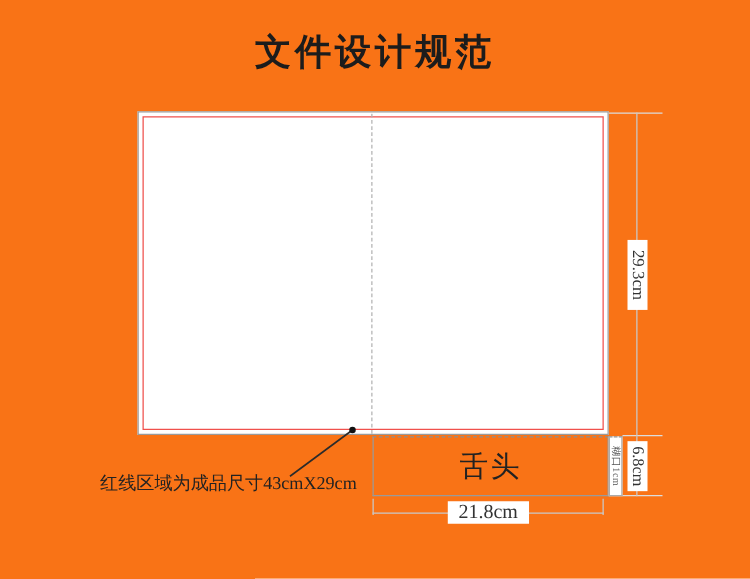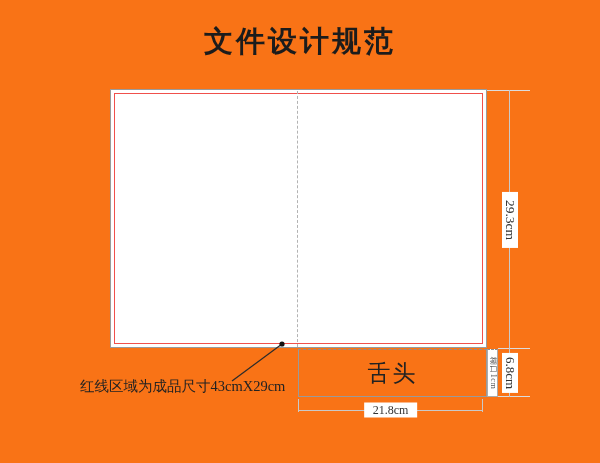--- a/index.html
+++ b/index.html
@@ -81,21 +81,21 @@
   </div>
 
   <div class="dim-v" style="left:509px;top:349px;height:48px;">
     <div class="lbl" style="font-size:13px;padding:0 4px;">6.8cm</div>
   </div>
 
   <div class="dim-h" style="left:298px;top:403px;width:185px;">
     <div class="line"></div>
     <div class="tick l" style="top:-4px;height:13px;"></div>
     <div class="tick r" style="top:-4px;height:13px;"></div>
-    <div class="lbl" style="font-size:12px;">21.8cm</div>
+    <div class="lbl" style="font-size:16px;">21.8cm</div>
   </div>
 
   <svg class="leader" width="62" height="47">
     <line x1="6" y1="44" x2="56" y2="7" stroke="#2b2b2b" stroke-width="1.3"></line>
     <circle cx="56" cy="7" r="2.6" fill="#111"></circle>
   </svg>
 
   <div class="annotation">红线区域为成品尺寸43cmX29cm</div>
 
 

